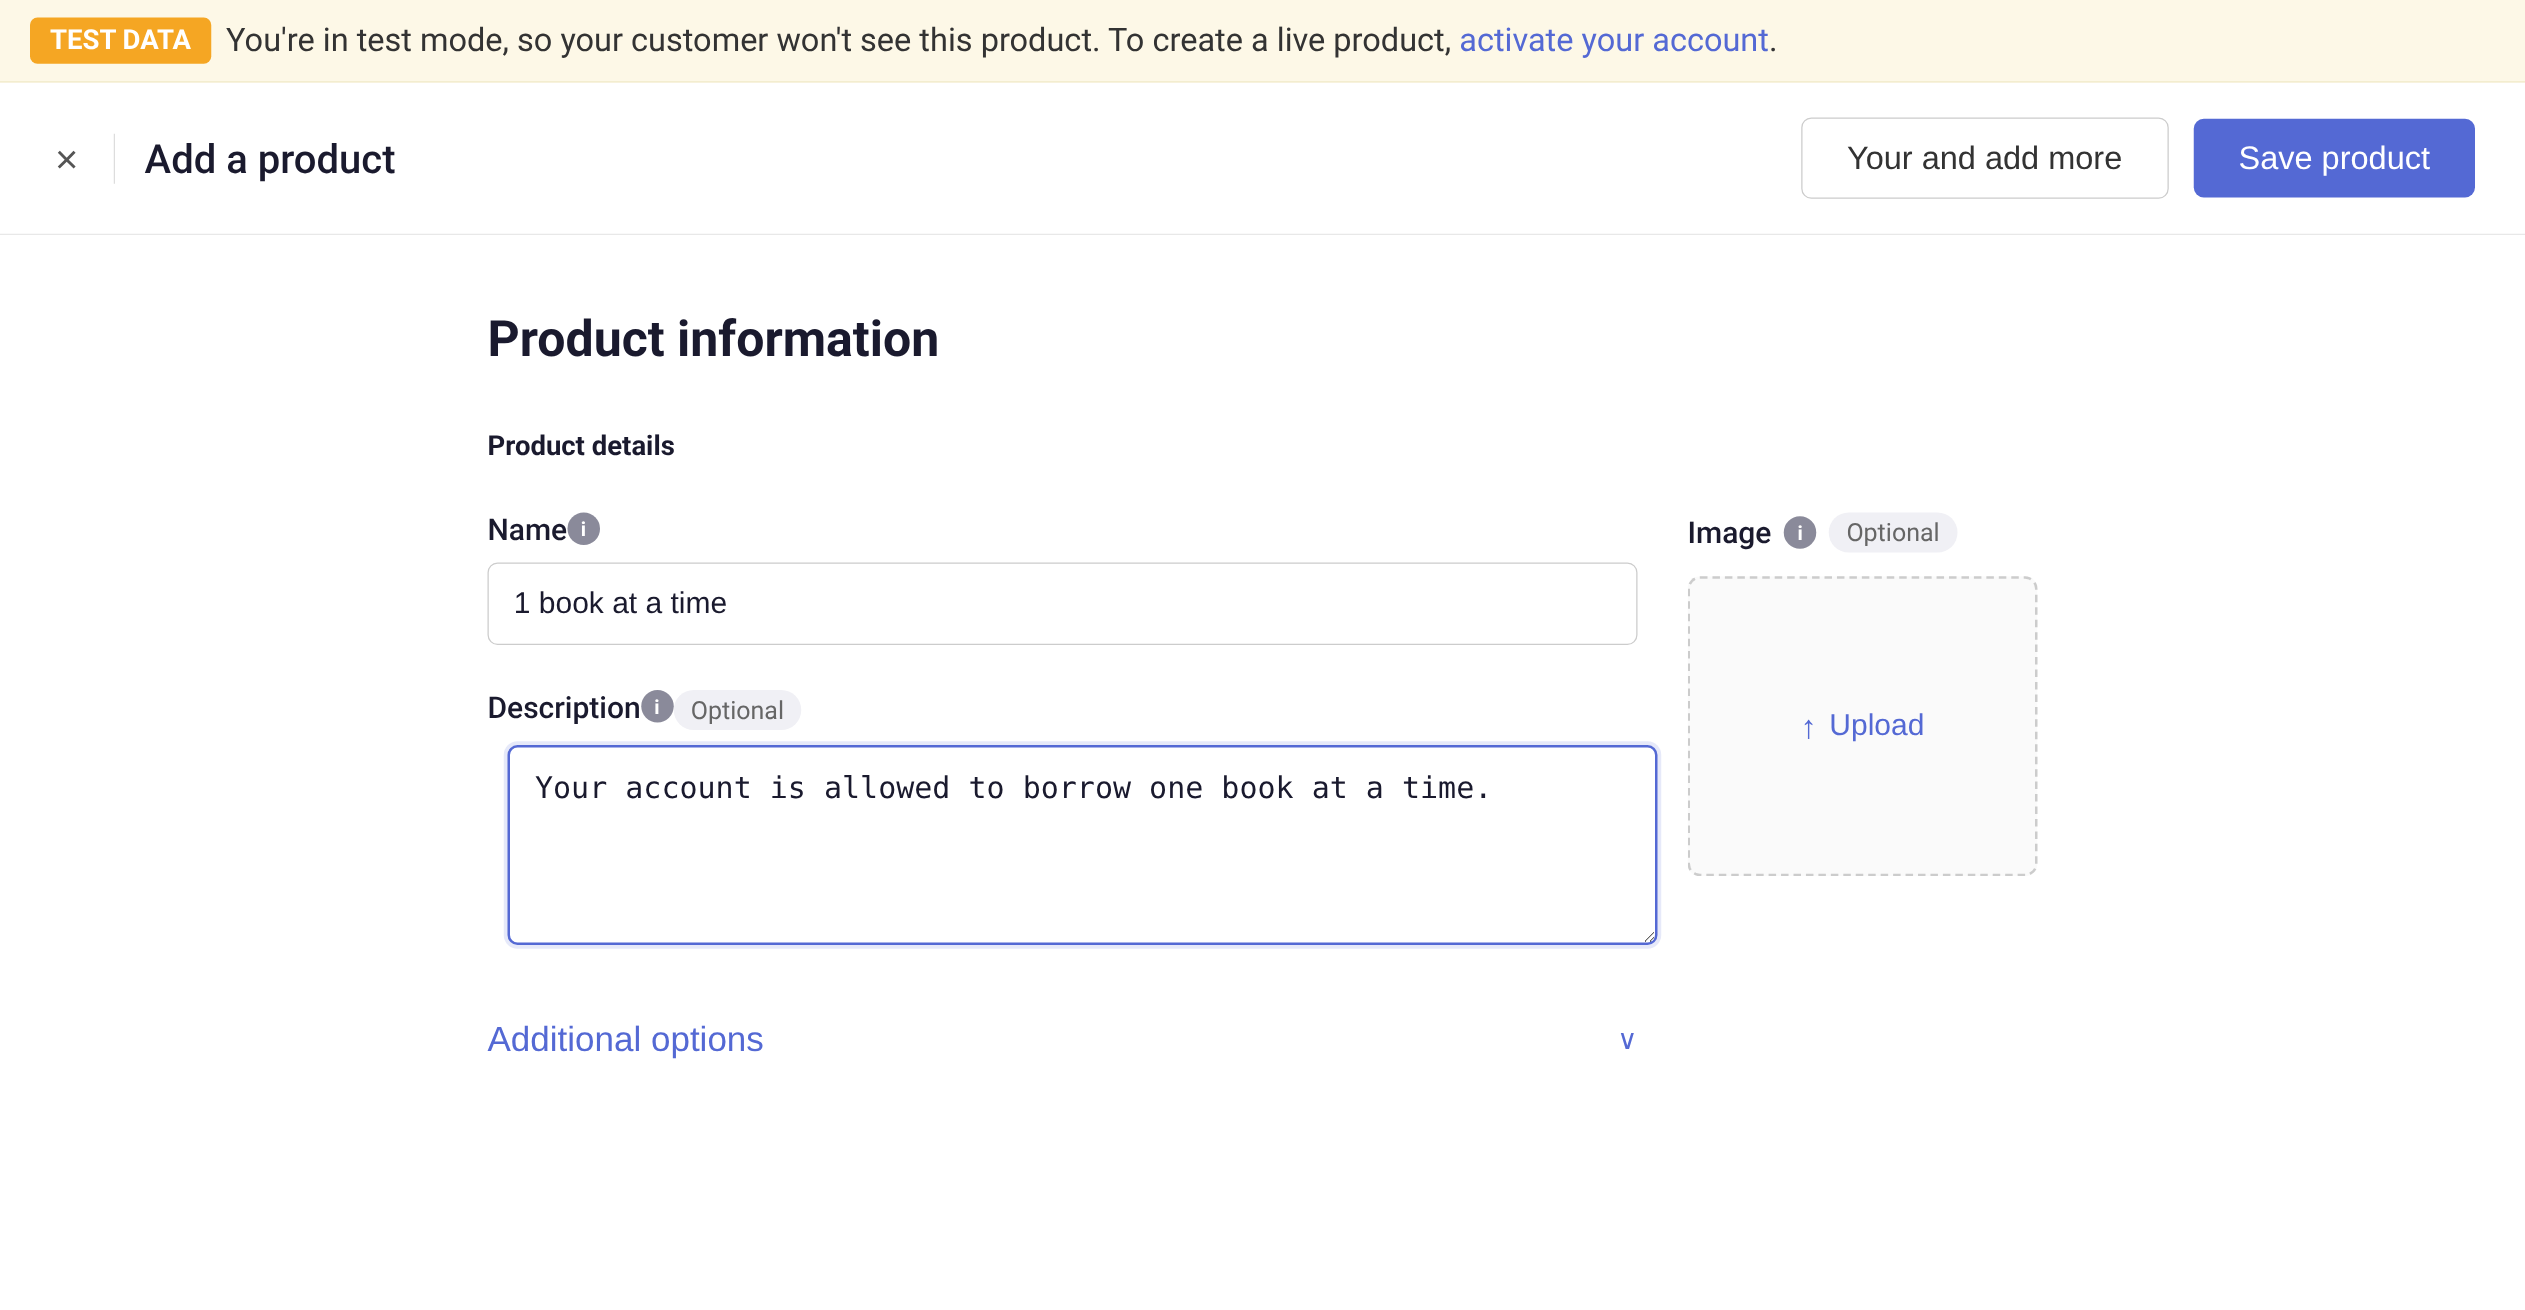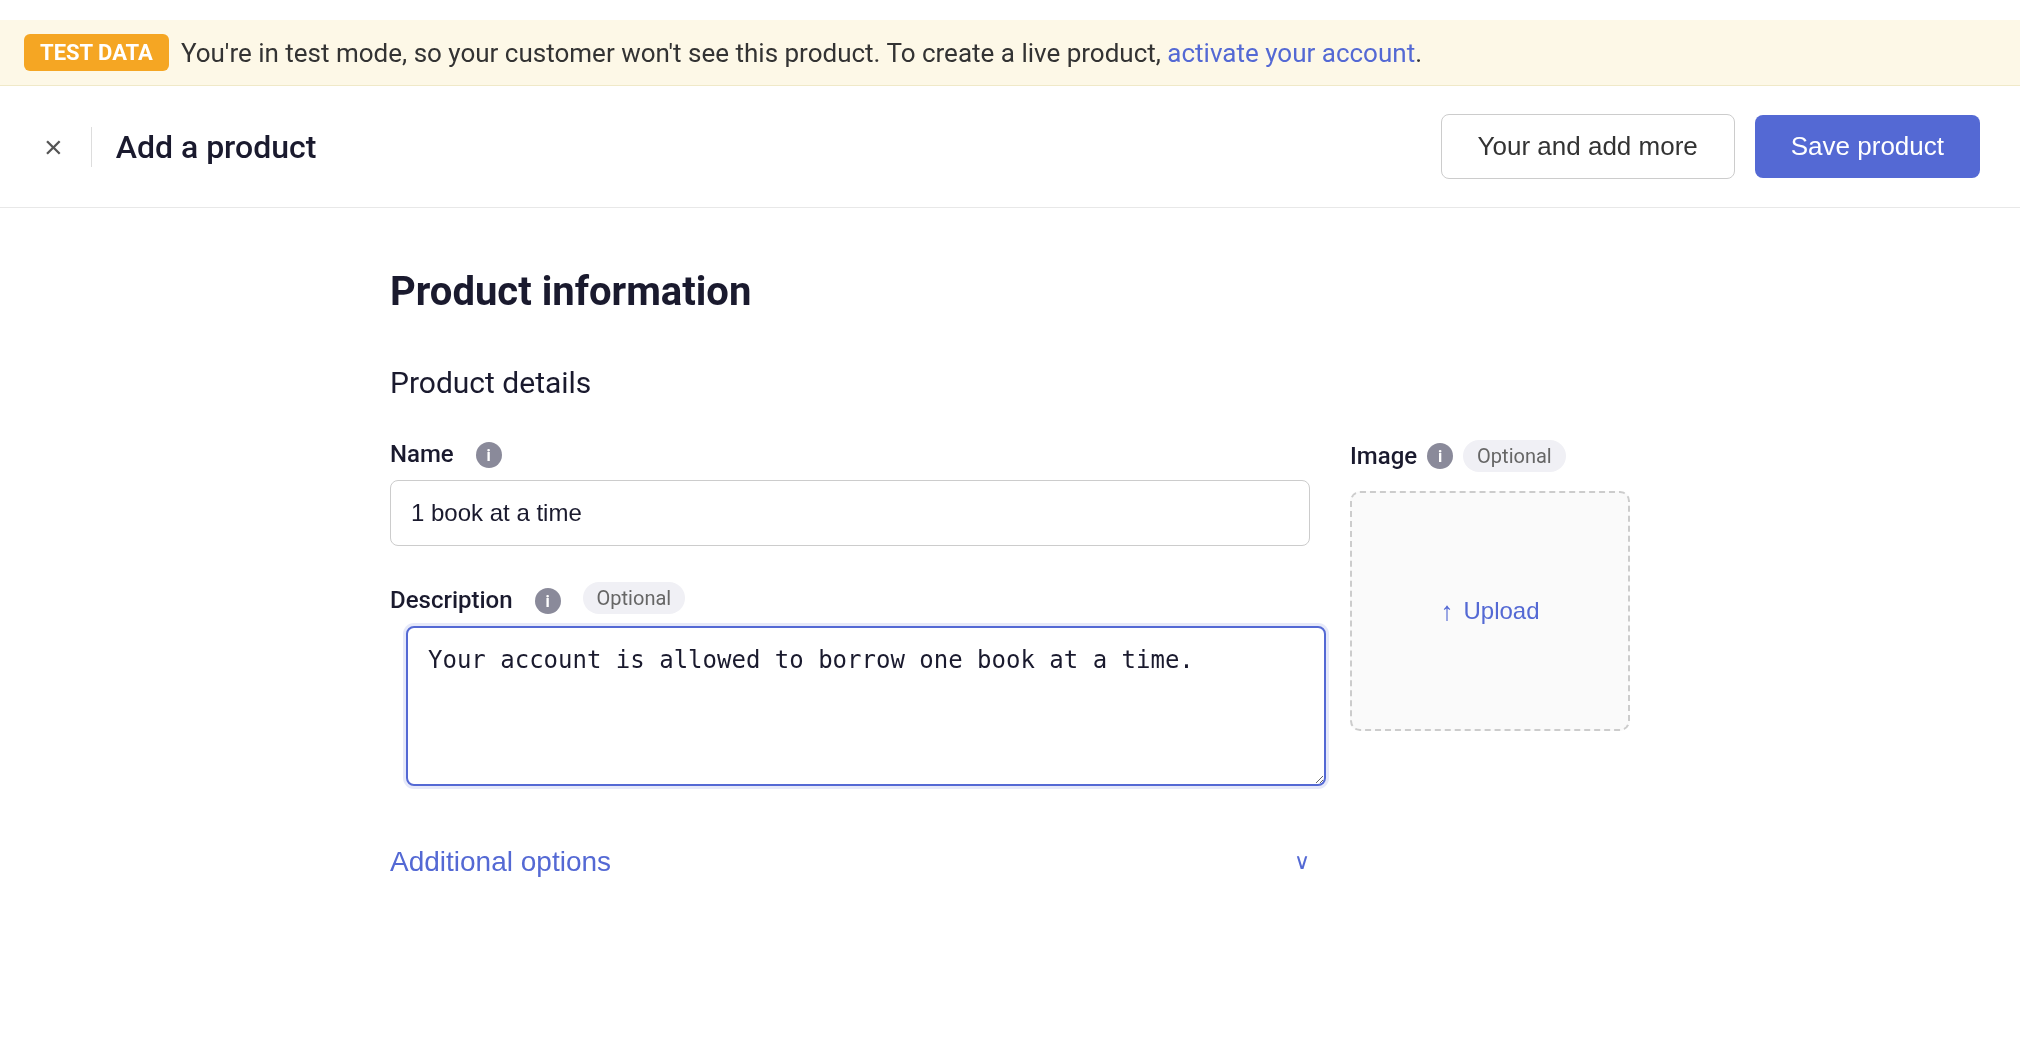--- a/index.html
+++ b/index.html
@@ -19,21 +19,20 @@
     
     .test-banner {
       background: #fdf8e7;
       border-bottom: 1px solid #f0e9c8;
       padding: 14px 24px;
       display: flex;
       align-items: center;
       gap: 12px;
       font-size: 26px;
       color: #333;
-      margin-top: 20px;
     }
 
     .test-badge {
       background: #f5a623;
       color: #fff;
       font-size: 22px;
       font-weight: 700;
       padding: 6px 16px;
       border-radius: 6px;
       white-space: nowrap;
@@ -117,22 +116,22 @@
     }
 
     .section-title {
       font-size: 40px;
       font-weight: 700;
       color: #1a1a2e;
       margin-bottom: 50px;
     }
 
     .product-details-label {
-      font-size: 30px;
-      font-weight: 400;
+      font-size: 22px;
+      font-weight: 700;
       color: #1a1a2e;
       margin-bottom: 40px;
     }
 
     .form-grid {
       display: grid;
       grid-template-columns: 1fr auto;
       gap: 40px;
       align-items: start;
     }
@@ -143,22 +142,22 @@
       gap: 36px;
     }
 
     
     .field-label {
       font-size: 24px;
       font-weight: 500;
       color: #1a1a2e;
       margin-bottom: 12px;
       display: flex;
-      align-items: flex-end;
-      gap: 22px;
+      align-items: flex-start;
+      gap: 0;
     }
 
     .info-icon {
       display: inline-flex;
       align-items: center;
       justify-content: center;
       width: 26px;
       height: 26px;
       border-radius: 50%;
       background: #8a8a9a;

